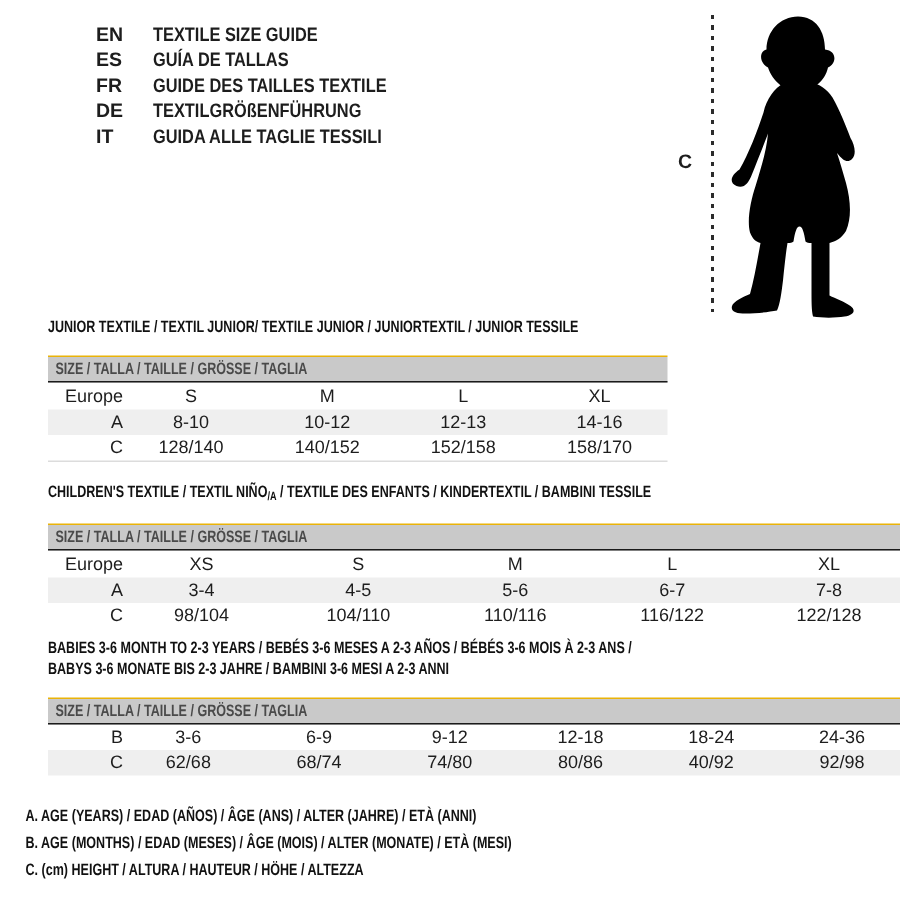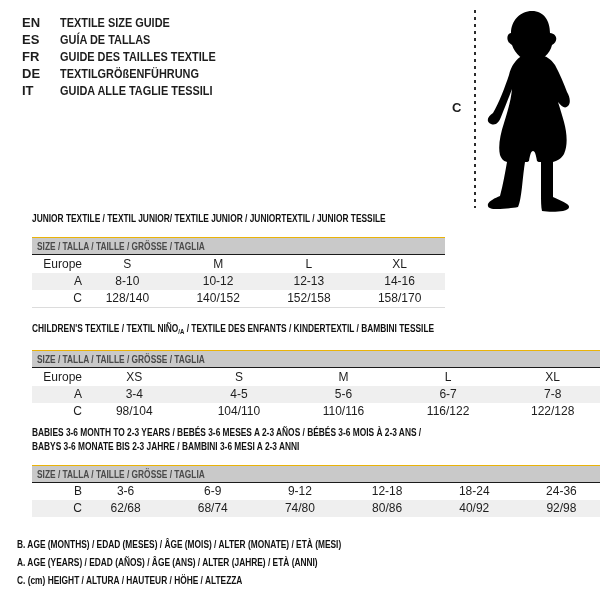--- a/index.html
+++ b/index.html
@@ -7,21 +7,21 @@
   body { font-family:"Liberation Sans", sans-serif; color:#1d1d1d; }
   .page { position:relative; width:600px; height:600px; background:#fff; overflow:hidden; }
 
   
   .cond   { display:inline-block; transform:scaleX(0.76); transform-origin:0 50%; white-space:nowrap; }
   .cond85 { display:inline-block; transform:scaleX(0.84); transform-origin:0 50%; white-space:nowrap; }
 
   
   .langs { position:absolute; top:14px; left:22px; }
   .lang-row { display:flex; height:17px; line-height:17px; font-weight:700; font-size:13px; }
-  .lang-code { width:38px; flex:0 0 38px; }
+  .lang-code { width:38px; flex:0 0 38px;margin-left:42px; }
 
   
   .figure { position:absolute; top:0; left:440px; width:160px; height:215px; }
   .dashline { position:absolute; left:34px; top:10px; width:2px; height:198px;
     background-image:repeating-linear-gradient(to bottom,#2b2b2b 0 3px,transparent 3px 7px); }
   .height-label { position:absolute; left:12px; top:100px; font-weight:700; font-size:13px; }
   .baby-svg { position:absolute; left:43px; top:5px; }
 
   
   .sec { position:absolute; left:32px; }
@@ -210,23 +210,23 @@
         <div>74/80</div>
         <div>80/86</div>
         <div>40/92</div>
         <div>92/98</div>
       </div>
     </div>
   </div>
 
   <div class="legend">
     <div class="legend-line">
+      <span class="cond">A. AGE (YEARS) / EDAD (AÑOS) / ÂGE (ANS) / ALTER (JAHRE) / ETÀ (ANNI)</span>
+    </div>
+    <div class="legend-line">
       <span class="cond">B. AGE (MONTHS) / EDAD (MESES) / ÂGE (MOIS) / ALTER (MONATE) / ETÀ (MESI)</span>
-    </div>
-    <div class="legend-line">
-      <span class="cond">A. AGE (YEARS) / EDAD (AÑOS) / ÂGE (ANS) / ALTER (JAHRE) / ETÀ (ANNI)</span>
     </div>
     <div class="legend-line">
       <span class="cond">C. (cm) HEIGHT / ALTURA / HAUTEUR / HÖHE / ALTEZZA</span>
     </div>
   </div>
 
 </div>
 
 </body></html>

